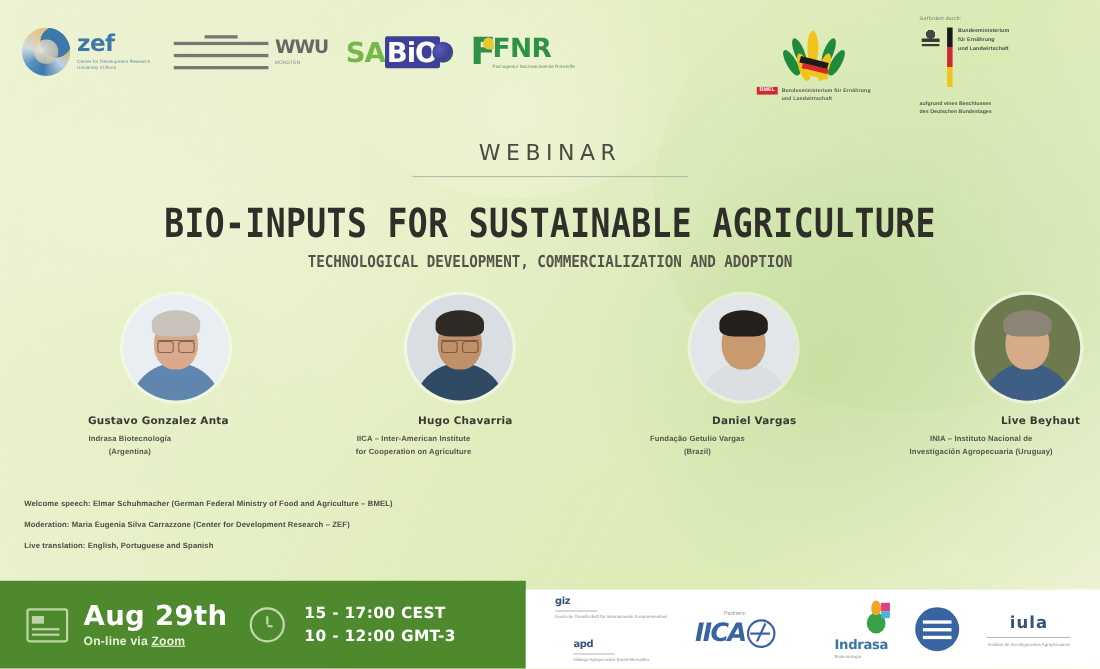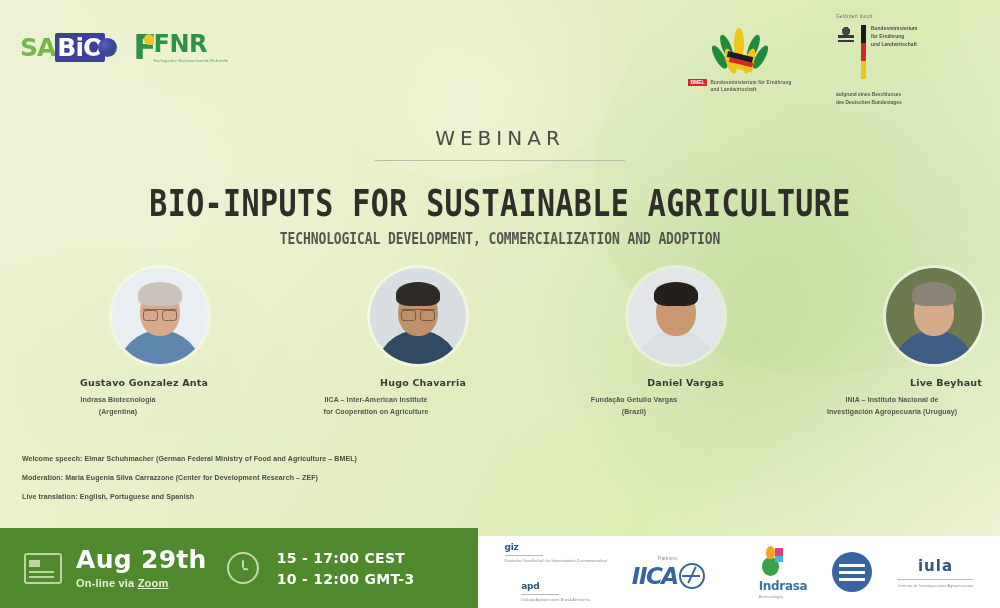--- a/index.html
+++ b/index.html
@@ -556,21 +556,21 @@
     transform: rotate(25deg);
   }
   .iica-globe::after {
     content: "";
     position: absolute;
     left: 1px; top: 50%;
     margin-top: -1px;
     width: 18px; height: 2px;
     background: #2f5c9e;
   }
-  .indra-mark { display: flex; align-items: flex-start; gap: 4px; margin-left: 29px; }
+  .indra-mark { display: flex; align-items: flex-end; gap: 4px; margin-left: 29px; }
   .indra-drop {
     width: 22px; height: 30px;
     position: relative;
   }
   .indra-drop .d1 {
     position: absolute;
     left: 3px; bottom: 0;
     width: 17px; height: 19px;
     border-radius: 50%;
     background: #2f9e3f;
@@ -634,21 +634,42 @@
 
 <div id="poster">
 
   <div class="bg-swirl sw4"></div>
   <div class="bg-swirl sw1"></div>
   <div class="bg-swirl sw2"></div>
   <div class="bg-swirl sw3"></div>
 
   <div class="logo-bar-left">
 
-
+    <div class="logo">
+      <div class="zef-mark"></div>
+      <div class="zef-text">
+        <div class="zef-word">zef</div>
+        <div class="zef-sub">Center for Development Research University of Bonn</div>
+      </div>
+    </div>
+
+    <div class="logo">
+      <div class="wwu-lines">
+        <i class="short" style="margin-left:33%"></i>
+        <i></i>
+        <i class="gap"></i>
+        <i></i>
+        <i class="gap"></i>
+        <i></i>
+      </div>
+      <div class="wwu-text">
+        <div class="wwu-word">WWU</div>
+        <div class="wwu-sub">MÜNSTER</div>
+      </div>
+    </div>
 
     <div class="logo sabio">
       <span class="sa">SA</span>
         <span class="bio">BiO</span>
       <span class="sabio-dot"></span>
     </div>
 
     <div class="logo fnr">
       <div class="fnr-c">F</div>
       <div class="fnr-text">

